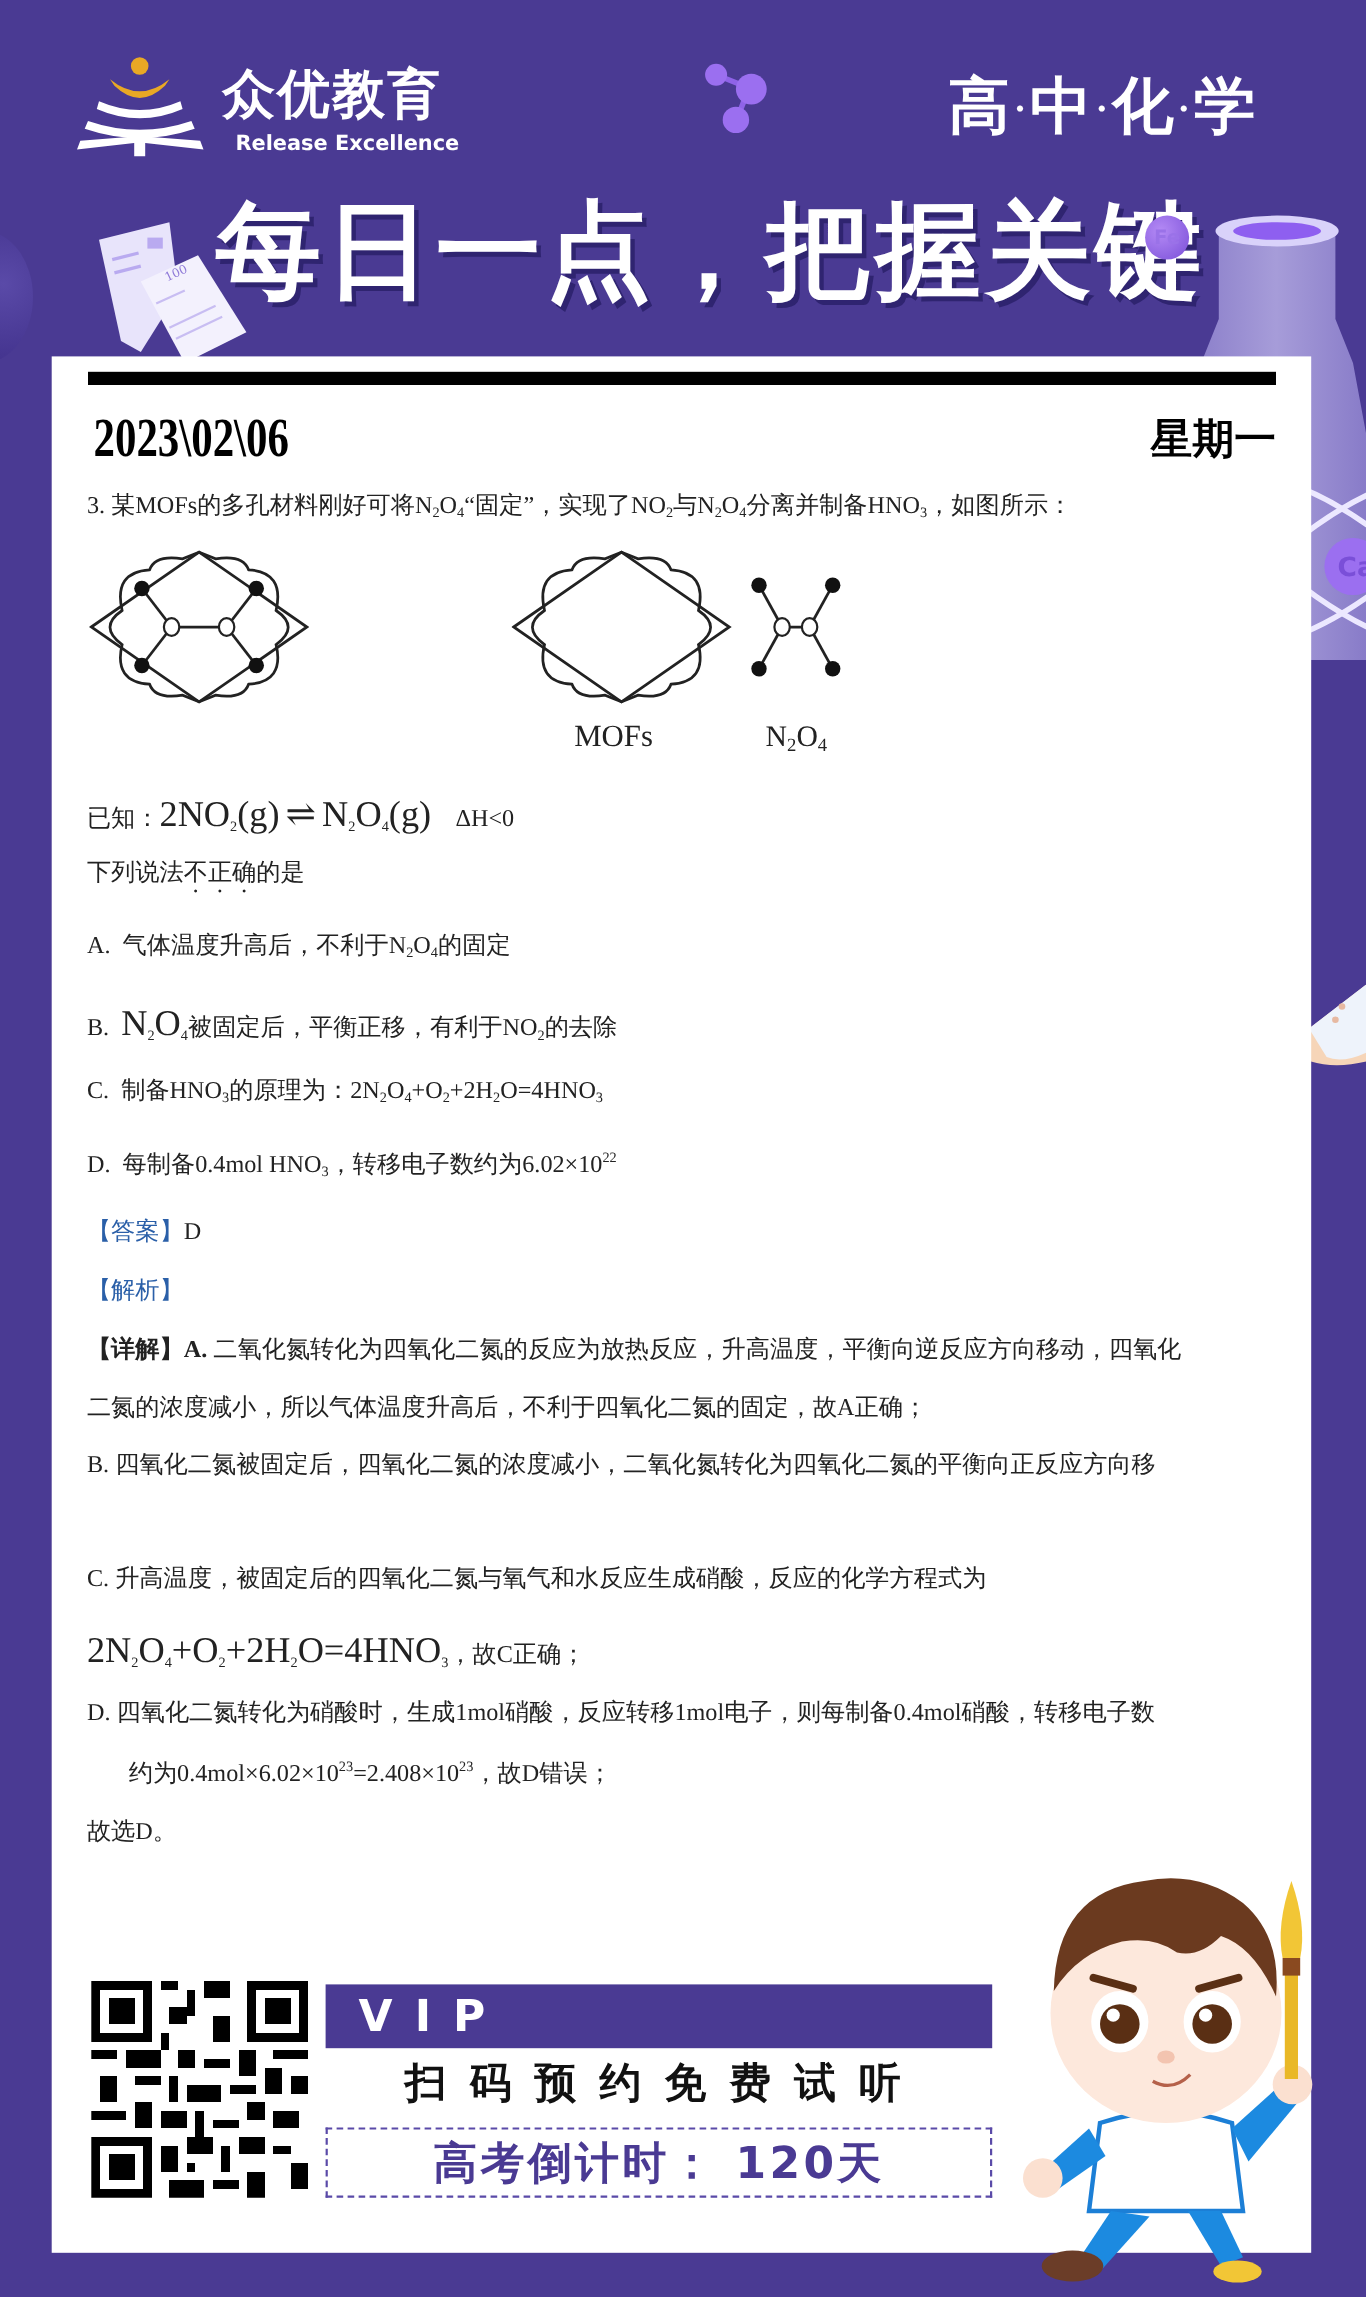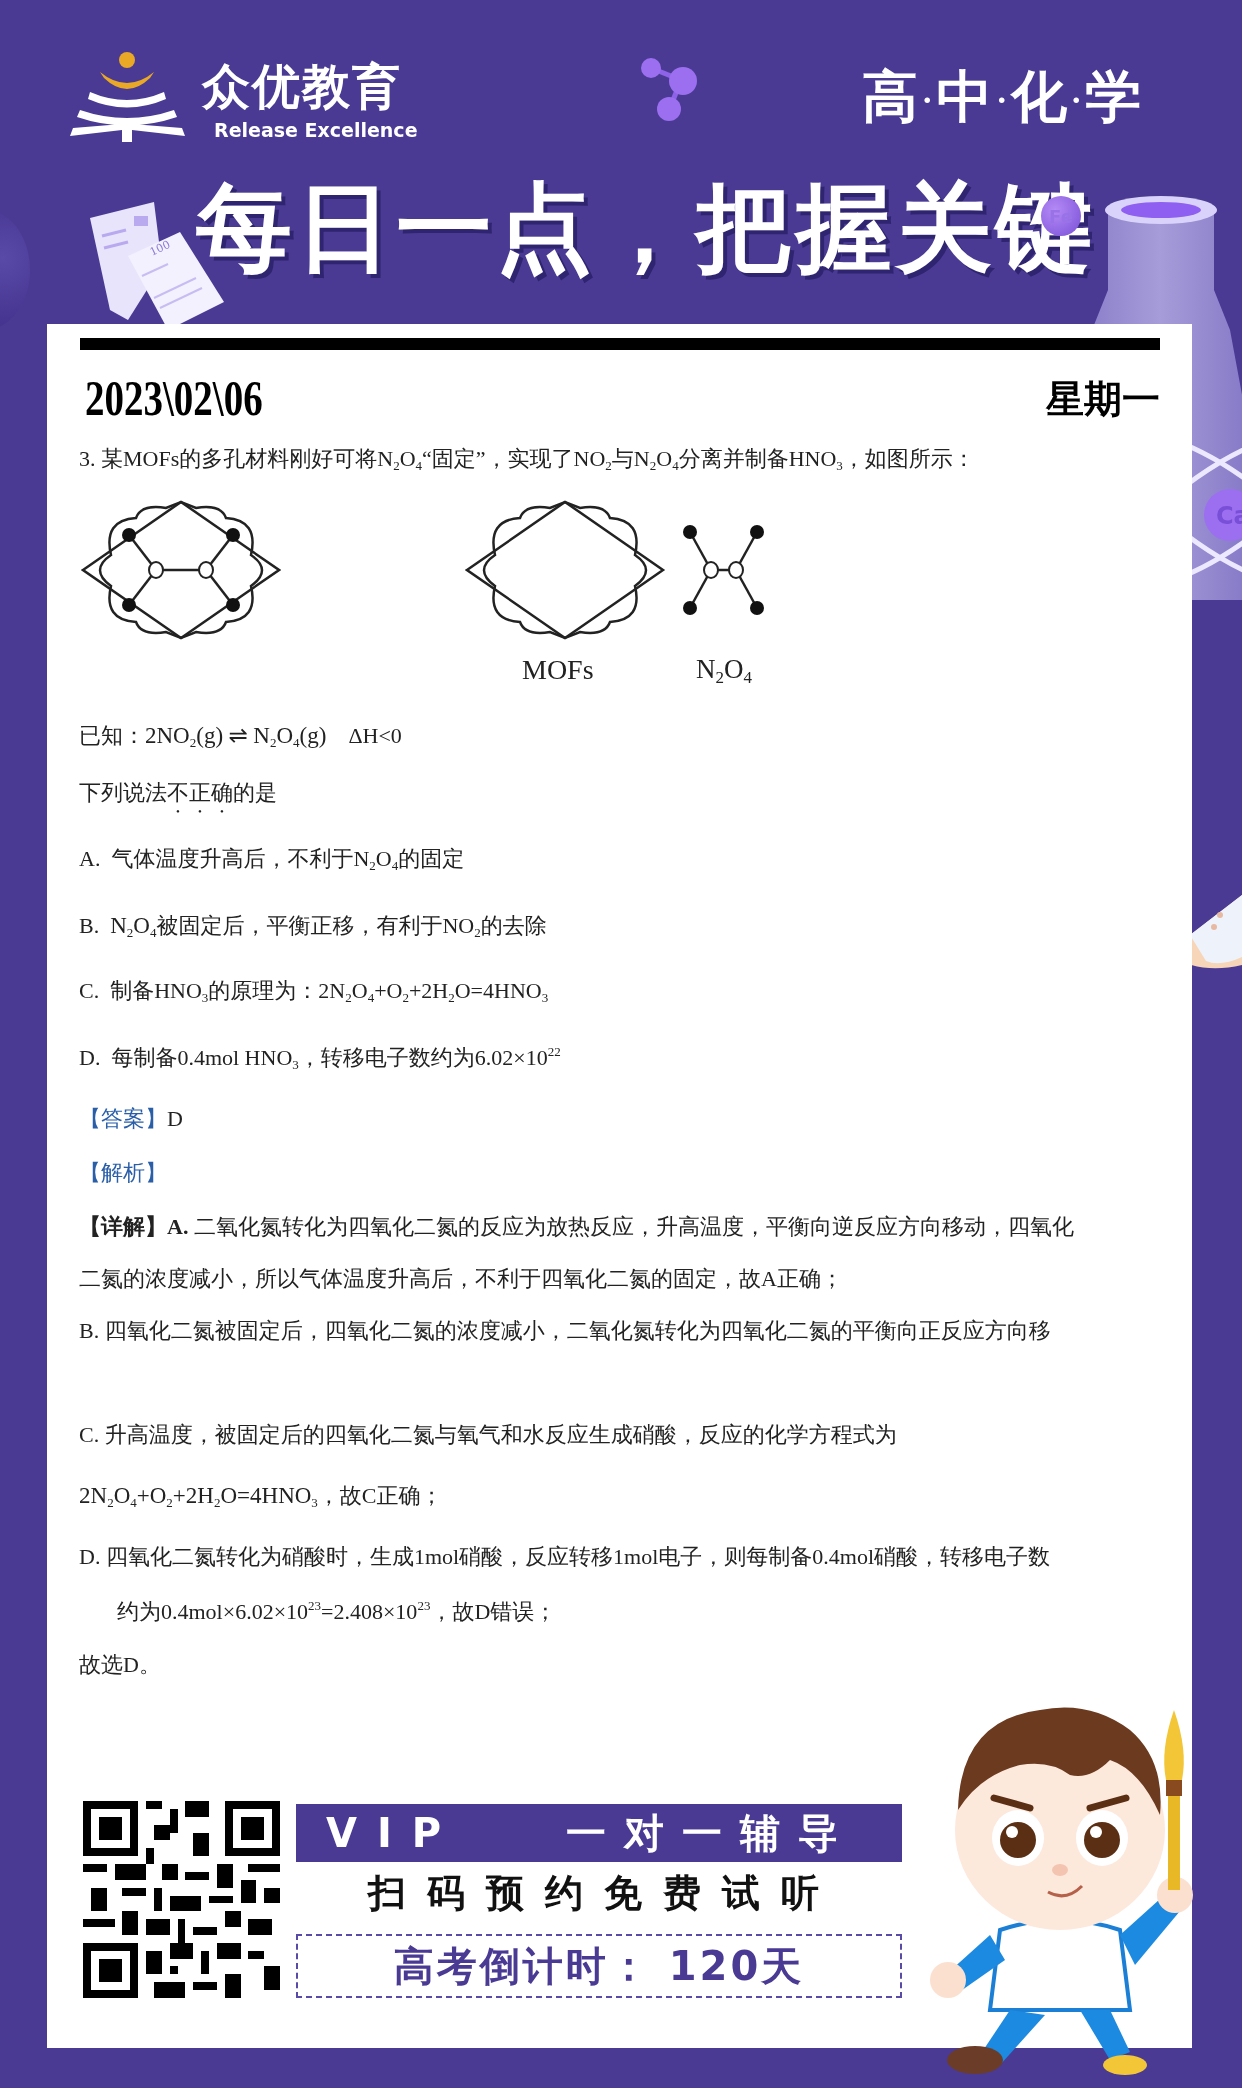--- a/index.html
+++ b/index.html
@@ -65,21 +65,21 @@
     position: absolute; right: 32px; top: 50px;
     font-family: "DejaVu Serif", serif; font-weight: bold; font-size: 38px; color: #000;
   }
   .q {
     position: absolute; left: 32px; color: #222;
     font-family: "Liberation Serif", "DejaVu Serif", serif; font-size: 22px; line-height: 1.2;
     white-space: nowrap;
   }
   .q sub { font-size: 13px; vertical-align: -4px; }
   .q sup { font-size: 13px; vertical-align: 9px; }
-  .q .big { font-size: 23px; font-family: Liberation Serif, serif; }
+  .q .big { font-size: 33px; }
   .dotted { text-emphasis: dot; -webkit-text-emphasis: dot; text-emphasis-position: under; -webkit-text-emphasis-position: under; }
   .blue { color: #2a5fa8; }
   .diagram1 { position: absolute; left: 34px; top: 176px; width: 200px; height: 140px; }
   .diagram2 { position: absolute; left: 418px; top: 176px; width: 380px; height: 140px; }
   .lbl-mofs { position: absolute; left: 475px; top: 330px; font-size: 28px; font-family: "Liberation Serif", serif; color: #222; }
   .lbl-n2o4 { position: absolute; left: 649px; top: 330px; font-size: 27px; font-family: "Liberation Serif", serif; color: #222; }
   .lbl-n2o4 sub { font-size: 17px; vertical-align: -5px; }
 
   
   .qr { position: absolute; left: 36px; top: 1477px; width: 197px; height: 197px; }
@@ -316,21 +316,20 @@
         <rect x="23" y="21" width="2" height="3"></rect>
       <rect x="9" y="23" width="4" height="2"></rect>
         <rect x="14" y="23" width="3" height="1"></rect>
         <rect x="18" y="22" width="2" height="3"></rect>
         <rect x="11" y="21" width="1" height="1"></rect>
     </g>
   </svg>
 
   <div class="vip-banner">
     <span class="vip">VIP</span>
-    <span class="tutor">一对一辅导</span>
   </div>
   <div class="scan-text">扫码预约免费试听</div>
   <div class="countdown">
     <span>高考倒计时：</span>&nbsp;<span>120天</span>
   </div>
 </div>
 
 <svg class="mascot" viewBox="0 0 280 400">
 
   <path d="M80 250 Q140 230 200 250 L210 330 L70 330 Z" fill="#fff" stroke="#1c7fd6" stroke-width="4"></path>

